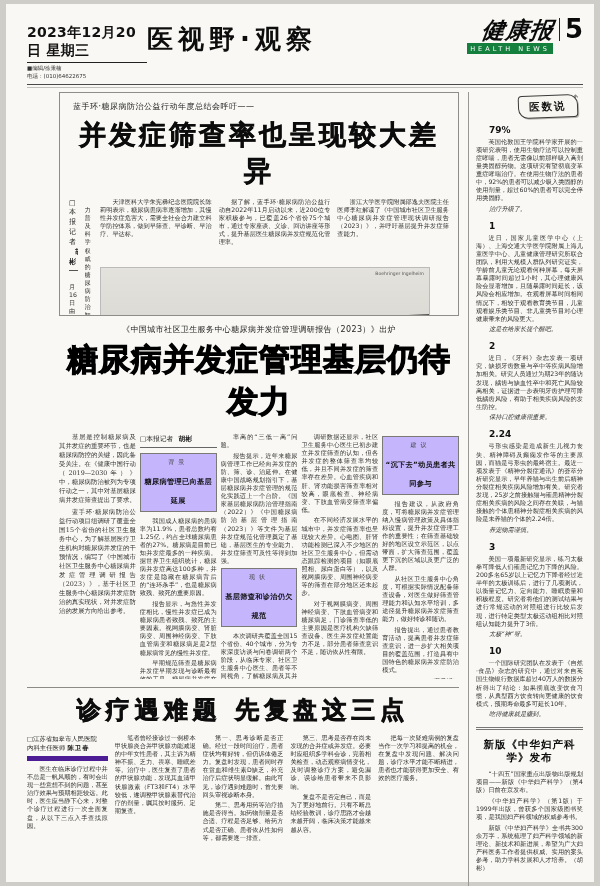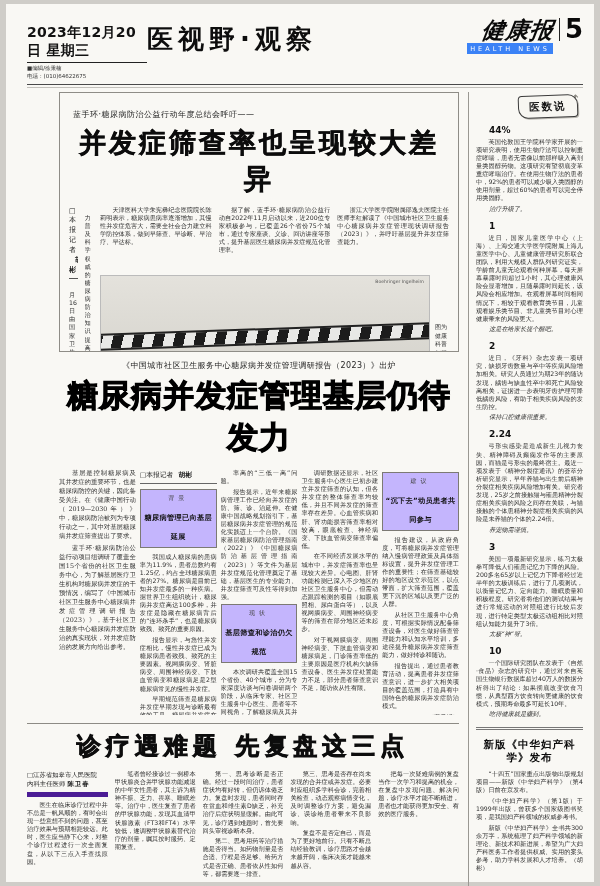--- a/index.html
+++ b/index.html
@@ -21,34 +21,34 @@
   .mast-left { width:120px; padding-top:6px; }
   .mast-date { font-size:14px; font-weight:bold; color:#111; letter-spacing:.3px; border-bottom:1.5px solid #222; padding-bottom:2px; }
   .mast-tiny { font-size:5.5px; color:#333; margin-top:1.5px; }
   .mast-center { flex:1; text-align:left; padding-top:4px; }
   .section-title { font-size:26px; letter-spacing:5px; color:#0d0d0d; font-weight:900; }
   .section-title .thin { font-weight:600; }
   .brand { width:118px; text-align:center; }
   .brand-row { display:flex; align-items:flex-end; justify-content:flex-end; }
   .brand-name { font-family:"DejaVu Serif","Liberation Serif",serif; font-style:italic; font-weight:bold; font-size:23px; letter-spacing:1px; transform:skewX(-8deg); color:#0a0a0a; line-height:1; }
   .brand-page { font-size:26px; font-weight:900; line-height:.9; border-left:1.5px solid #222; margin-left:5px; padding-left:5px; color:#0a0a0a; }
-  .brand-bar { background:#3b82f6; color:#fff; font-size:6.5px; letter-spacing:3px; padding:1.5px 0 1px; margin-top:2px; width:86px; margin-left:2px; }
+  .brand-bar { background:#15803d; color:#fff; font-size:6.5px; letter-spacing:3px; padding:1.5px 0 1px; margin-top:2px; width:86px; margin-left:2px; }
   .mast-rule { width:556px; height:4px; border-top:1.2px solid #4a4a4a; border-bottom:1px solid #c2c0bb; margin-top:4px; }
 
   
   .content { display:flex; width:556px; margin-top:4px; }
   .main-col { width:432px; }
   .sidebar { flex:1; margin-left:9px; border-left:1px solid #9a9892; padding-left:7px; height:810px; overflow:hidden; position:relative; }
 
   
   .p { font-size:6.2px; line-height:8.1px; text-align:justify; color:#2e2e2e; margin:0 0 2.5px; text-indent:12.4px; }
   .ip { font-family:"DejaVu Serif","Liberation Serif",serif; font-size:6.4px; line-height:9px; text-align:justify; color:#333; margin:0 0 3px; text-indent:13px; }
 
   
-  .top-article { margin-left:32px; width:400px; border:1px solid #8f8d87; padding:15px 9px 6px; height:260px; overflow:hidden; }
+  .top-article { margin-left:32px; width:400px; border:1px solid #8f8d87; padding:7px 9px 6px; height:224px; overflow:hidden; }
   .top-kicker { font-size:8px; color:#222; margin:1px 0 5px 4px; letter-spacing:.5px; }
   .top-headline { text-align:center; font-size:27px; font-weight:900; letter-spacing:3px; color:#0c0c0c; -webkit-text-stroke:.5px #0c0c0c; margin:0 0 9px; }
   .top-body { display:flex; gap:7px; height:212px; overflow:hidden; }
   .tcol { flex:1; overflow:hidden; }
   .tcol-wide { flex:3; display:flex; flex-direction:column; }
   .tri { display:flex; gap:7px; height:64px; overflow:hidden; }
   .tri .tcol { height:64px; }
   .byline { font-size:7px; color:#222; border-bottom:1px solid #555; padding:1px 0 3px; margin-bottom:4px; }
   .byline b { margin-left:6px; }
 
@@ -271,21 +271,21 @@
       </section>
     </div>
 
     <aside class="sidebar">
       <span class="side-deco">↥</span>
       <div class="side-badge-wrap">
         <span class="side-badge">医数说</span>
       </div>
 
       <div class="side-item">
-        <div class="side-fig">44%</div>
+        <div class="side-fig">79%</div>
         <p class="p">英国伦敦国王学院科学家开展的一项研究表明，使用生物疗法可以控制重症哮喘，患者无需像以前那样吸入高剂量类固醇药物。这项研究有望彻底变革重症哮喘治疗。在使用生物疗法的患者中，92%的患者可以减少吸入类固醇的使用剂量，超过60%的患者可以完全停用类固醇。</p>
         <p class="side-comment">治疗升级了。</p>
       </div>
       <div class="side-item">
         <div class="side-fig">1</div>
         <p class="p">近日，国家儿童医学中心（上海）、上海交通大学医学院附属上海儿童医学中心、儿童健康管理研究所联合团队，利用大规模人群队列研究证实，学龄前儿童无论观看何种屏幕，每天屏幕暴露时间超过1小时，其心理健康风险会显著增加，且随暴露时间延长，该风险会相应增加。在观看屏幕时间相同情况下，相较于观看教育类节目，儿童观看娱乐类节目、非儿童类节目对心理健康带来的风险更大。</p>
         <p class="side-comment">这是在给家长提个醒吧。</p>
       </div>
       <div class="side-item">
         <div class="side-fig">2</div>

